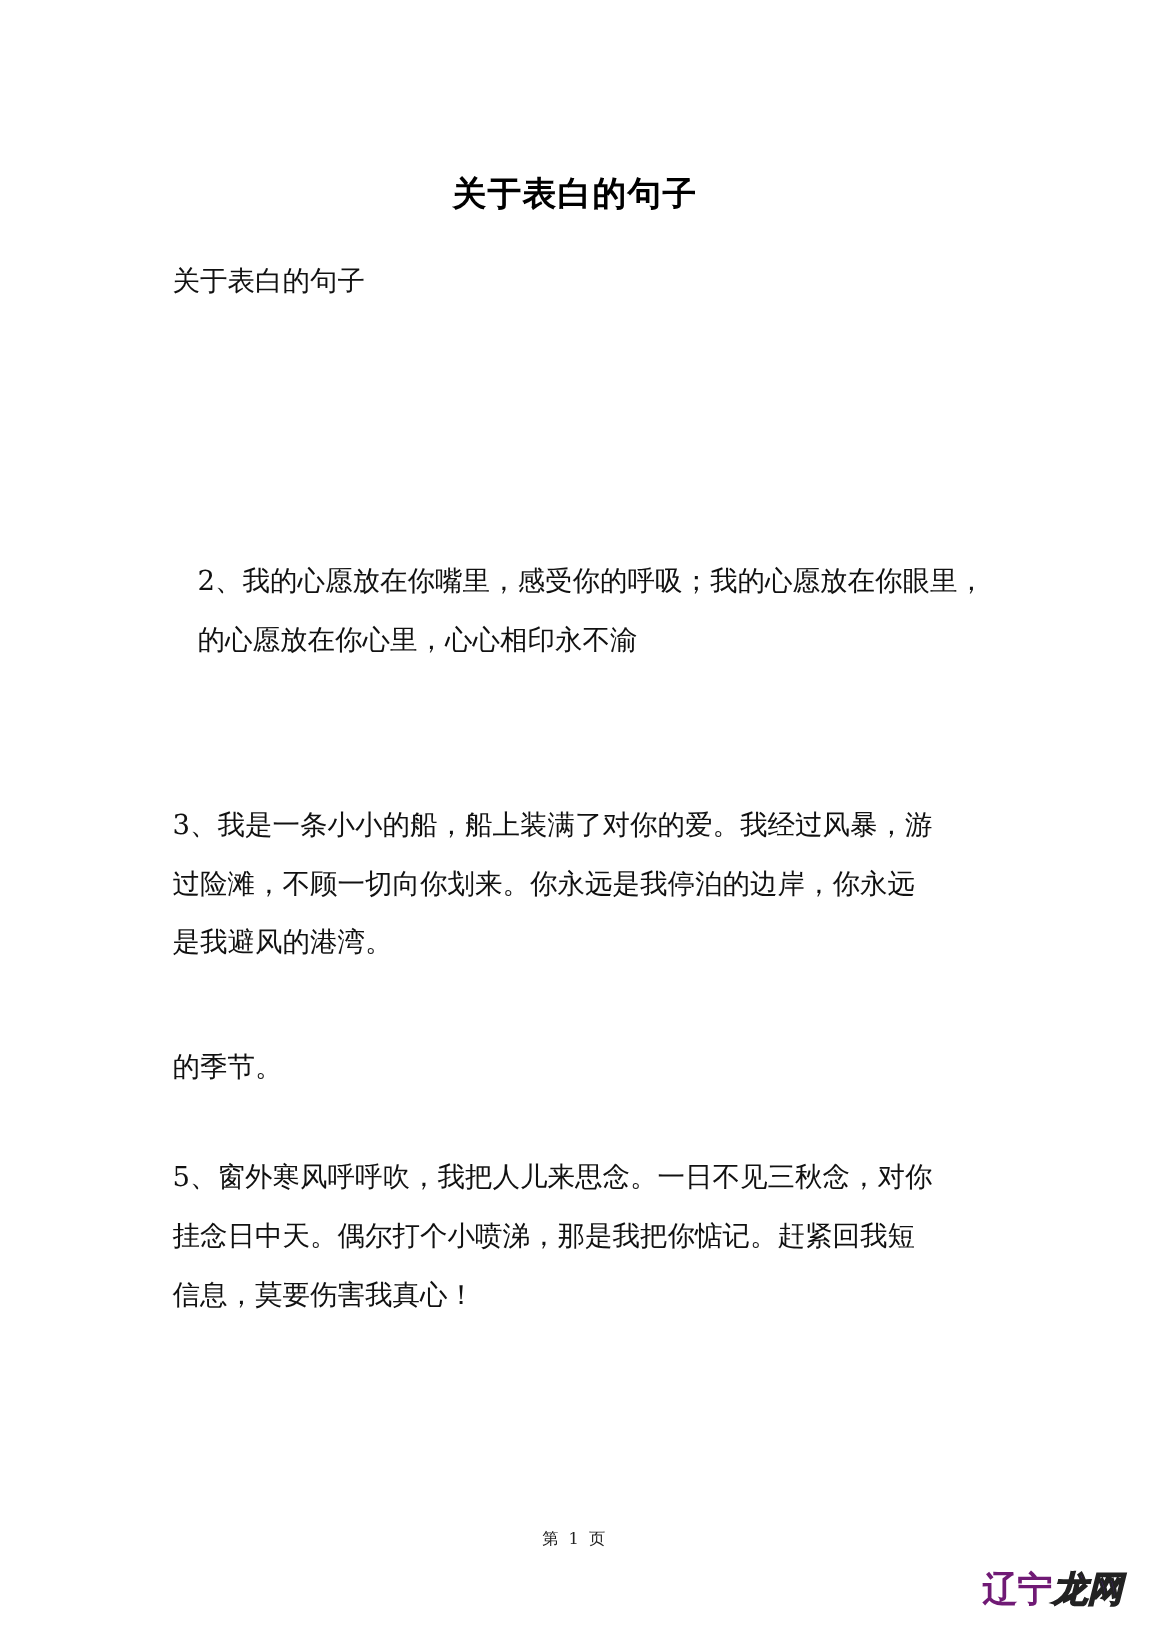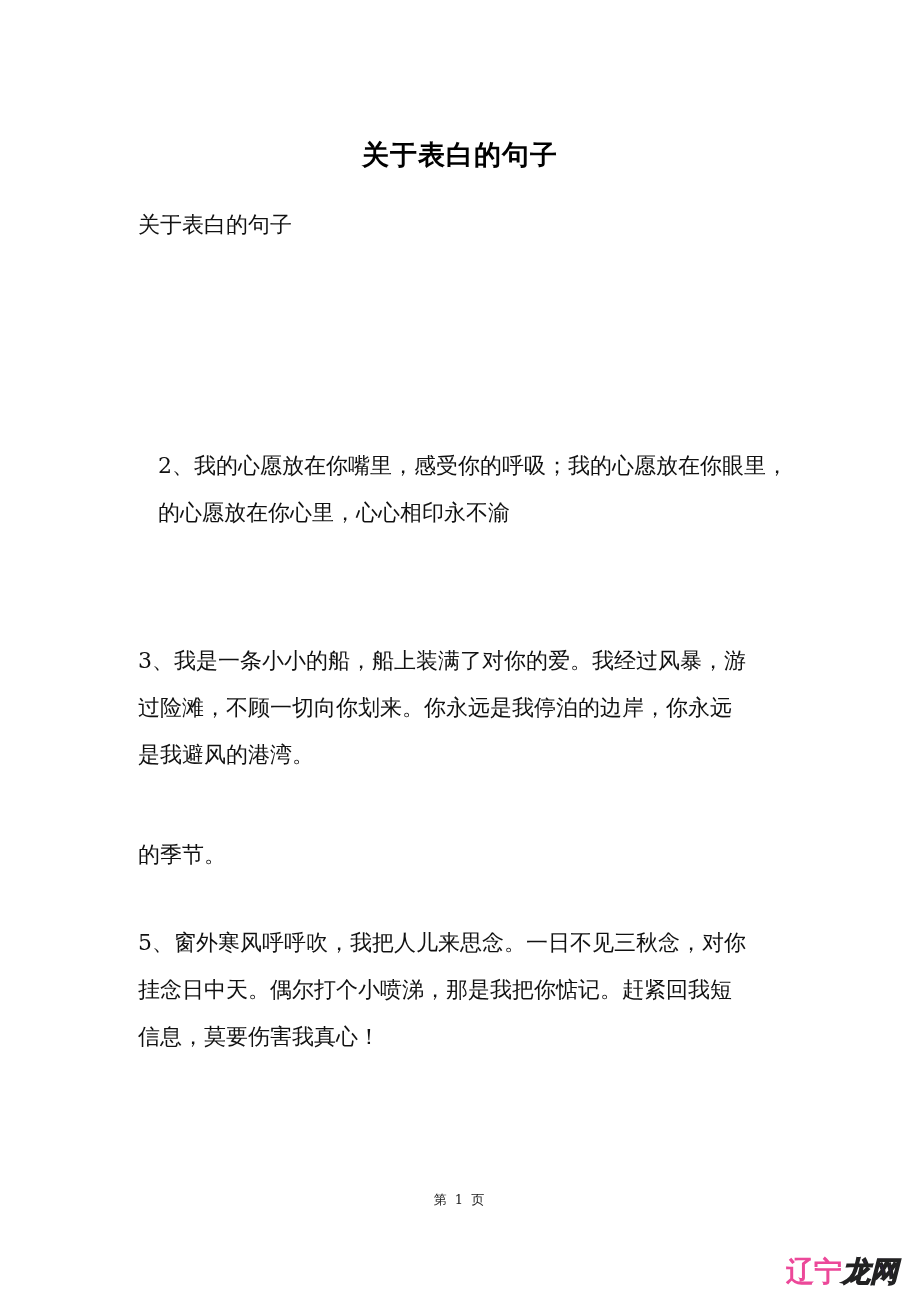--- a/index.html
+++ b/index.html
@@ -47,39 +47,39 @@
       font-size: 22px;
       line-height: 47px;
       color: #111111;
     }
     .para .line {
       display: block;
       white-space: nowrap;
     }
     .footer-page {
       position: absolute;
-      top: 1191px;
+      top: 1222px;
       left: 0;
       width: 920px;
       text-align: center;
       font-size: 13px;
       color: #222222;
       letter-spacing: 2px;
     }
     .watermark {
       position: absolute;
       left: 786px;
       top: 1253px;
       font-family: "DejaVu Sans", "Liberation Sans", sans-serif;
       font-weight: bold;
       font-size: 28px;
       letter-spacing: 0px;
     }
     .watermark .wm-red {
-      color: #ec4899;
+      color: #701a75;
       text-shadow: 0 0 2px #ffffff, 1px 1px 0 #ffffff, -1px -1px 0 #ffffff;
     }
     .watermark .wm-white {
       color: #4c1d95;
       font-style: italic;
       -webkit-text-stroke: 1.2px #222222;
     }
   </style>
 </head>
 <body>

